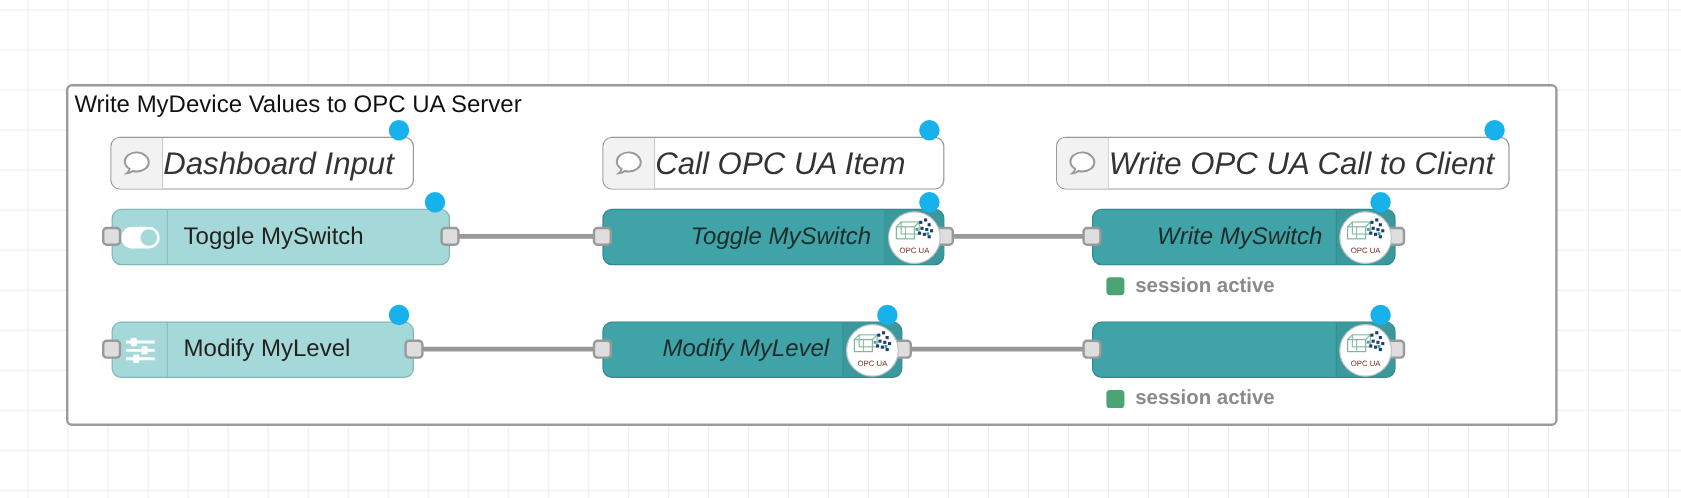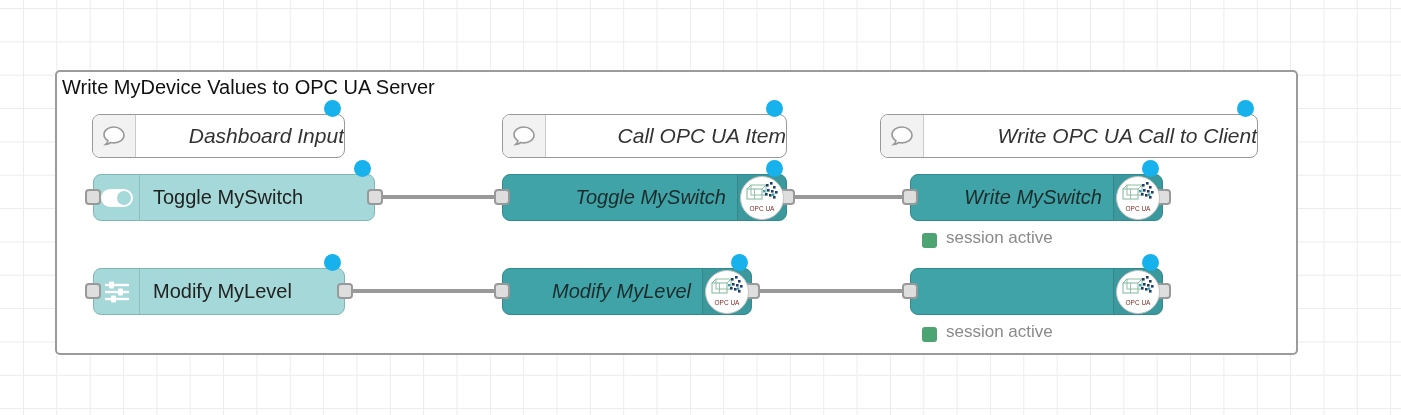--- a/index.html
+++ b/index.html
@@ -36,21 +36,21 @@
   }
   .comment{
     top:114px;height:44px;background:#fff;border:1.5px solid #999;
   }
   .comment .cicon{
     width:42px;height:100%;background:#f2f2f2;border-right:1px solid #c9c9c9;
     border-radius:7px 0 0 7px;display:flex;align-items:center;justify-content:center;
     flex:0 0 42px;
   }
   .comment .clabel{
-    flex:1;text-align:right;font-style:italic;font-size:21px;color:#333;
+    flex:1;text-align:left;font-style:italic;font-size:26px;color:#333;
     white-space:nowrap;overflow:hidden;
   }
   .dash{
     background:#a5d8d8;border:1.5px solid #7fb7b7;
   }
   .dash .dicon{
     width:45px;height:100%;flex:0 0 45px;
     border-right:1px solid rgba(0,0,0,0.12);
     display:flex;align-items:center;justify-content:center;
   }
@@ -80,21 +80,21 @@
     position:absolute;width:16px;height:16px;background:#dedede;
     border:2px solid #999;border-radius:4px;box-sizing:border-box;z-index:5;
   }
   
   .bluedot{
     position:absolute;width:17px;height:17px;border-radius:50%;
     background:#17b1ec;z-index:8;
   }
   
   .status{
-    position:absolute;display:flex;align-items:flex-end;z-index:4;
+    position:absolute;display:flex;align-items:center;z-index:4;font-weight:bold;
   }
   .status .sdot{
     width:15px;height:15px;border-radius:3px;background:#4da473;flex:0 0 15px;
   }
   .status .stext{
     margin-left:9px;font-size:17px;color:#8a8a8a;white-space:nowrap;
   }
   
   .toggle-pill{
     width:32px;height:18px;background:#fff;border-radius:9px;position:relative;

